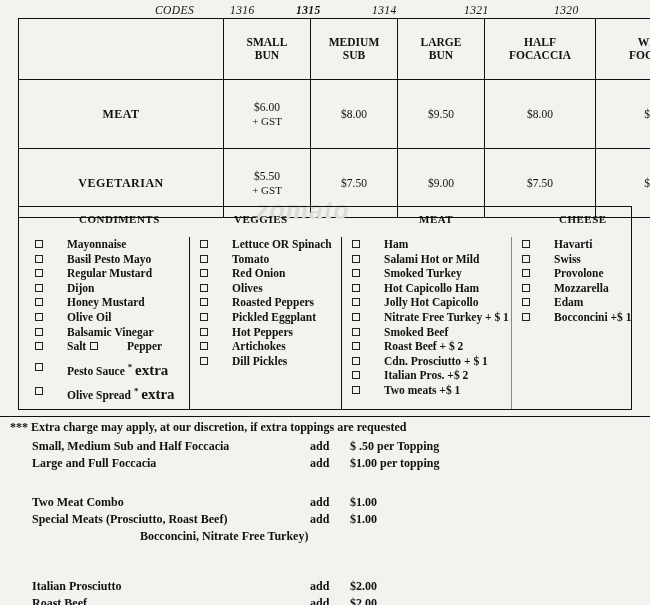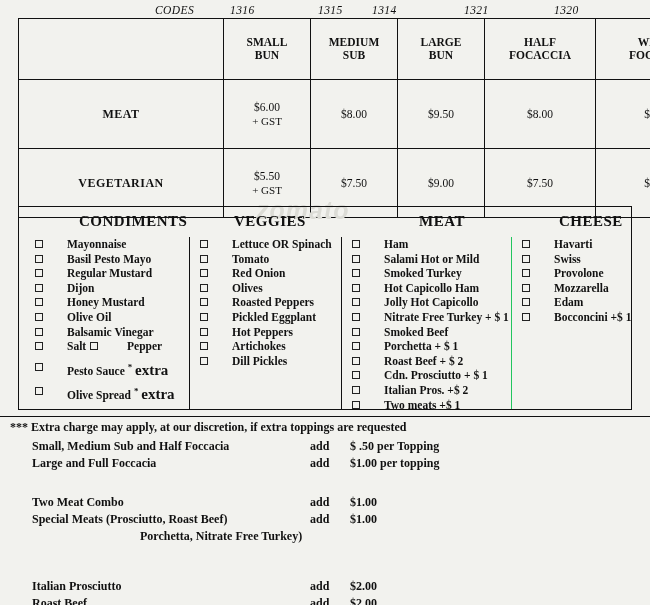--- a/index.html
+++ b/index.html
@@ -14,21 +14,21 @@
   .page{position:relative;width:650px;height:605px;}
 
   
   .codes-row{
     position:absolute;left:18px;top:4px;width:614px;height:16px;
     font-style:italic;font-size:11.5px;letter-spacing:.4px;
   }
   .codes-row span{position:absolute;top:0;white-space:nowrap;margin-left:6px;}
   .c-label{left:131px;}
   .c1{left:206px;}
-  .c2{left:294px;}
+  .c2{left:272px;font-weight:bold;}
   .c3{left:348px;}
   .c4{left:440px;}
   .c5{left:530px;}
 
   
   table.price{
     position:absolute;left:18px;top:18px;width:614px;
     border-collapse:collapse;
     table-layout:fixed;
   }
@@ -57,21 +57,21 @@
   .hd-empty{border-top:1px solid #111;}
 
   
   .ing-box{
     position:absolute;left:18px;top:206px;width:612px;height:202px;
     border:1px solid #111;
     background:transparent;
   }
   .ing-head{
     position:absolute;top:6px;width:100%;height:16px;
-    font-weight:bold;font-size:15px;letter-spacing:.5px;
+    font-weight:bold;font-size:11px;letter-spacing:.5px;
   }
   .ing-head span{position:absolute;}
   .h-cond{left:60px;}
   .h-veg{left:215px;}
   .h-meat{left:400px;}
   .h-cheese{left:540px;}
 
   .col{
     position:absolute;top:30px;font-size:11.5px;line-height:14.6px;
   }
@@ -240,21 +240,20 @@
     </div>
 
     <div class="col c-meat">
       <div class="item"><span class="box"></span><span>Ham</span></div>
       <div class="item"><span class="box"></span><span>Salami  Hot or Mild</span></div>
       <div class="item"><span class="box"></span><span>Smoked Turkey</span></div>
       <div class="item"><span class="box"></span><span>Hot Capicollo Ham</span></div>
       <div class="item"><span class="box"></span><span>Jolly Hot Capicollo</span></div>
       <div class="item"><span class="box"></span><span>Nitrate Free Turkey + $ 1</span></div>
       <div class="item"><span class="box"></span><span>Smoked Beef</span></div>
-      <div class="item"><span class="box"></span><span>Porchetta + $ 1</span></div>
       <div class="item"><span class="box"></span><span>Roast Beef + $ 2</span></div>
       <div class="item"><span class="box"></span><span>Cdn.  Prosciutto + $ 1</span></div>
       <div class="item"><span class="box"></span><span>Italian  Pros.  +$ 2</span></div>
       <div class="item"><span class="box"></span><span>Two meats  +$ 1</span></div>
     </div>
 
     <div class="col c-cheese">
       <div class="item"><span class="box"></span><span>Havarti</span></div>
       <div class="item"><span class="box"></span><span>Swiss</span></div>
       <div class="item"><span class="box"></span><span>Provolone</span></div>
@@ -286,21 +285,21 @@
     <div class="note-line indent">
       <span class="lead">Two Meat Combo</span>
       <span class="amt">add</span>
       <span class="val">$1.00</span>
     </div>
     <div class="note-line indent">
       <span class="lead">Special Meats (Prosciutto, Roast Beef)</span>
       <span class="amt">add</span>
       <span class="val">$1.00</span>
     </div>
-    <div class="note-line center-line">Porchetta, Nitrate Free Turkey)</div>
+    <div class="note-line center-line">Bocconcini, Nitrate Free Turkey)</div>
 
     <div class="gap"></div>
     <div class="gap"></div>
     <div class="gap"></div>
 
     <div class="note-line indent">
       <span class="lead">Italian Prosciutto</span>
       <span class="amt">add</span>
       <span class="val">$2.00</span>
     </div>

